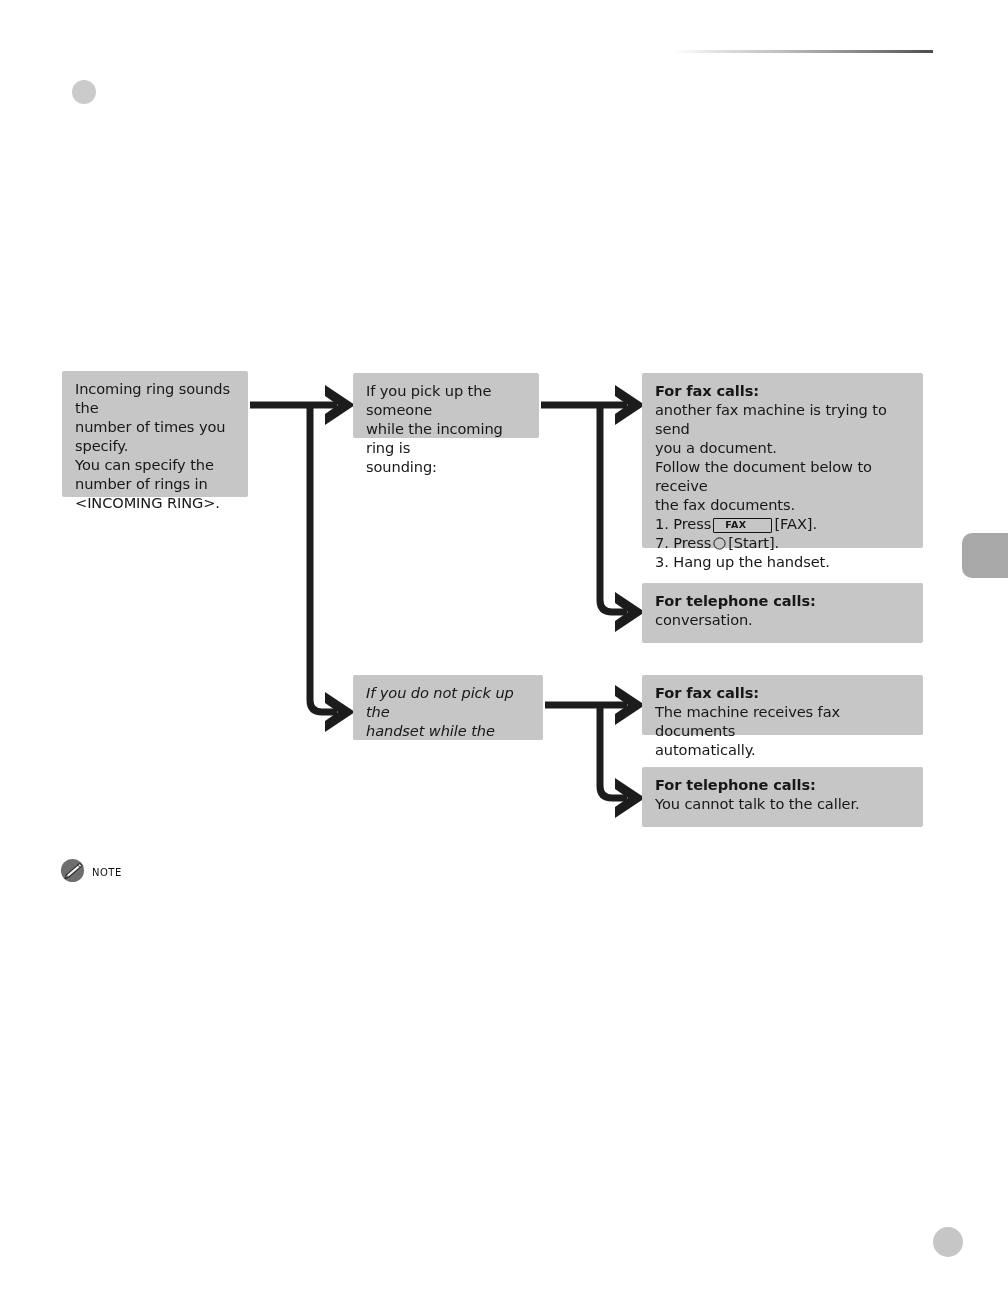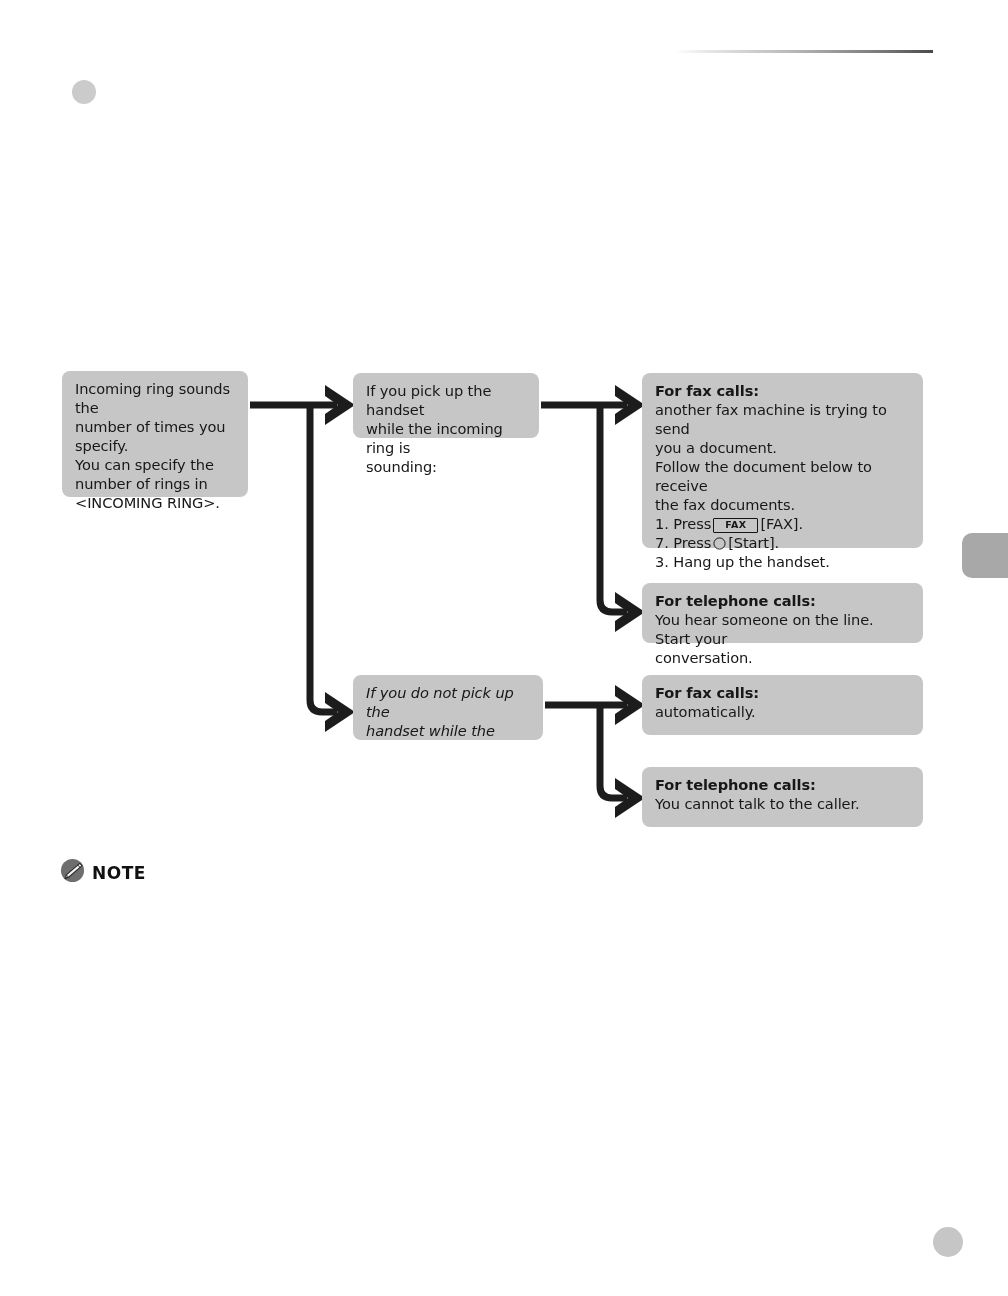--- a/index.html
+++ b/index.html
@@ -59,21 +59,21 @@
     height: 45px;
     background: #a8a8a8;
     border-top-left-radius: 10px;
     border-bottom-left-radius: 10px;
   }
 
   
   .fbox {
     position: absolute;
     background: #c6c6c6;
-    border-radius: 8px;
+    border-radius: 2px;
     box-sizing: border-box;
     padding: 9px 12px 10px 13px;
     font-size: 14.6px;
     line-height: 1.30;
     color: #171717;
     letter-spacing: -0.1px;
   }
   .fbox .ttl {
     font-weight: bold;
     display: block;
@@ -90,21 +90,21 @@
 
   
   .key-fax {
     display: inline-block;
     border: 1.6px solid #141414;
     border-radius: 1px;
     background: #c6c6c6;
     font-size: 9.5px;
     font-weight: bold;
     letter-spacing: 0.4px;
-    padding: 1px 11px 1px 11px;
+    padding: 1px 25px 1px 11px;
     line-height: 1.15;
     vertical-align: 1px;
     margin: 0 2px;
   }
   .key-start {
     display: inline-block;
     width: 13px;
     height: 13px;
     vertical-align: -2px;
     margin: 0 2px;
@@ -123,22 +123,22 @@
   
   #note-block {
     position: absolute;
     left: 60px;
     top: 858px;
     display: flex;
     align-items: center;
     gap: 7px;
   }
   #note-block .note-label {
-    font-size: 17px;
-    font-weight: bold;
+    font-size: 10px;
+    font-weight: normal;
     letter-spacing: 0.5px;
     color: #111111;
     text-align: center;
   }
 </style>
 </head>
 <body>
 
 <div id="page">
 
@@ -177,21 +177,21 @@
   <div class="fbox" id="box-incoming-ring">
     <span class="ln">Incoming ring sounds the</span>
     <span class="ln">number of times you</span>
     <span class="ln">specify.</span>
     <span class="ln">You can specify the</span>
     <span class="ln">number of rings in</span>
     <span class="ln">&lt;INCOMING RING&gt;.</span>
   </div>
 
   <div class="fbox" id="box-pickup">
-    <span class="ln">If you pick up the handset</span>
+    <span class="ln">If you pick up the someone</span>
     <span class="ln">while the incoming ring is</span>
     <span class="ln">sounding:</span>
   </div>
 
   <div class="fbox" id="box-nopickup">
     <span class="ln">If you do not pick up the</span>
     <span class="ln">handset while the</span>
   </div>
 
   <div class="fbox" id="box-fax-1">
@@ -206,26 +206,26 @@
               <circle cx="10" cy="10" r="6.1" fill="none" stroke="#141414" stroke-width="1.5">
                 <path d="M 7.6 5.6 L 12.4 10 L 7.6 14.4 Z" fill="#141414"></path>
               </circle>
             </circle>
           </svg></span><span>[Start].</span></span>
     <span class="ln">3. Hang up the handset.</span>
   </div>
 
   <div class="fbox" id="box-tel-1">
     <span class="ttl">For telephone calls:</span>
-    <span class="ln">You hear someone on the line. Start your</span>
     <span class="ln">conversation.</span>
   </div>
 
   <div class="fbox" id="box-fax-2">
     <span class="ttl">For fax calls:</span>
+    <span class="ln">The machine receives fax documents</span>
     <span class="ln">automatically.</span>
   </div>
 
   <div class="fbox" id="box-tel-2">
     <span class="ttl">For telephone calls:</span>
     <span class="ln">You cannot talk to the caller.</span>
   </div>
 
   <div id="note-block">
     <span>

